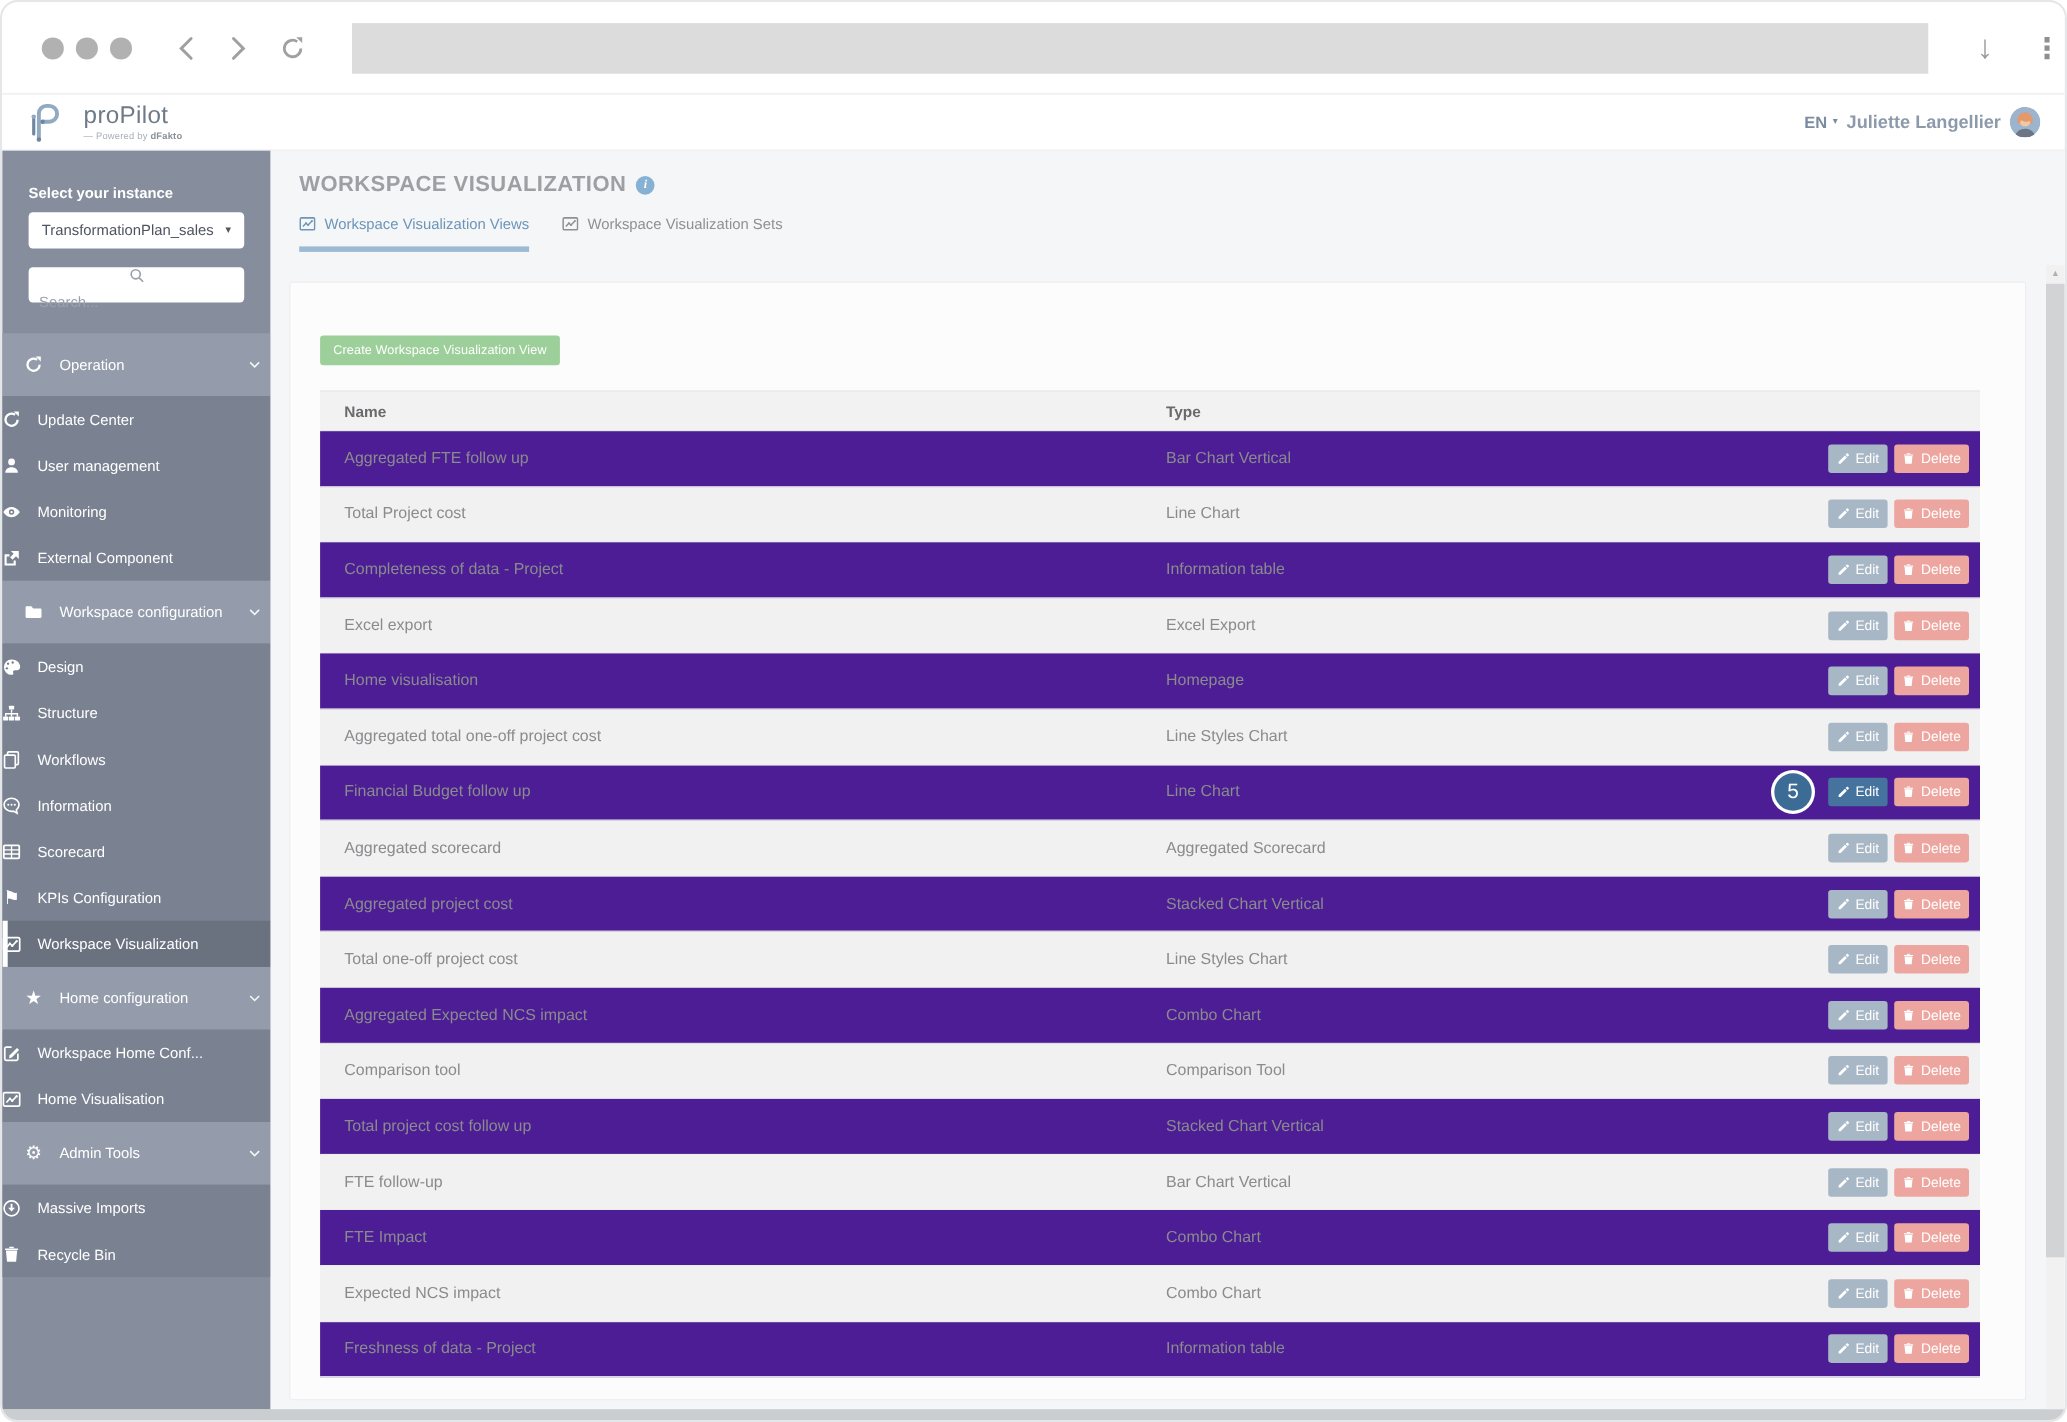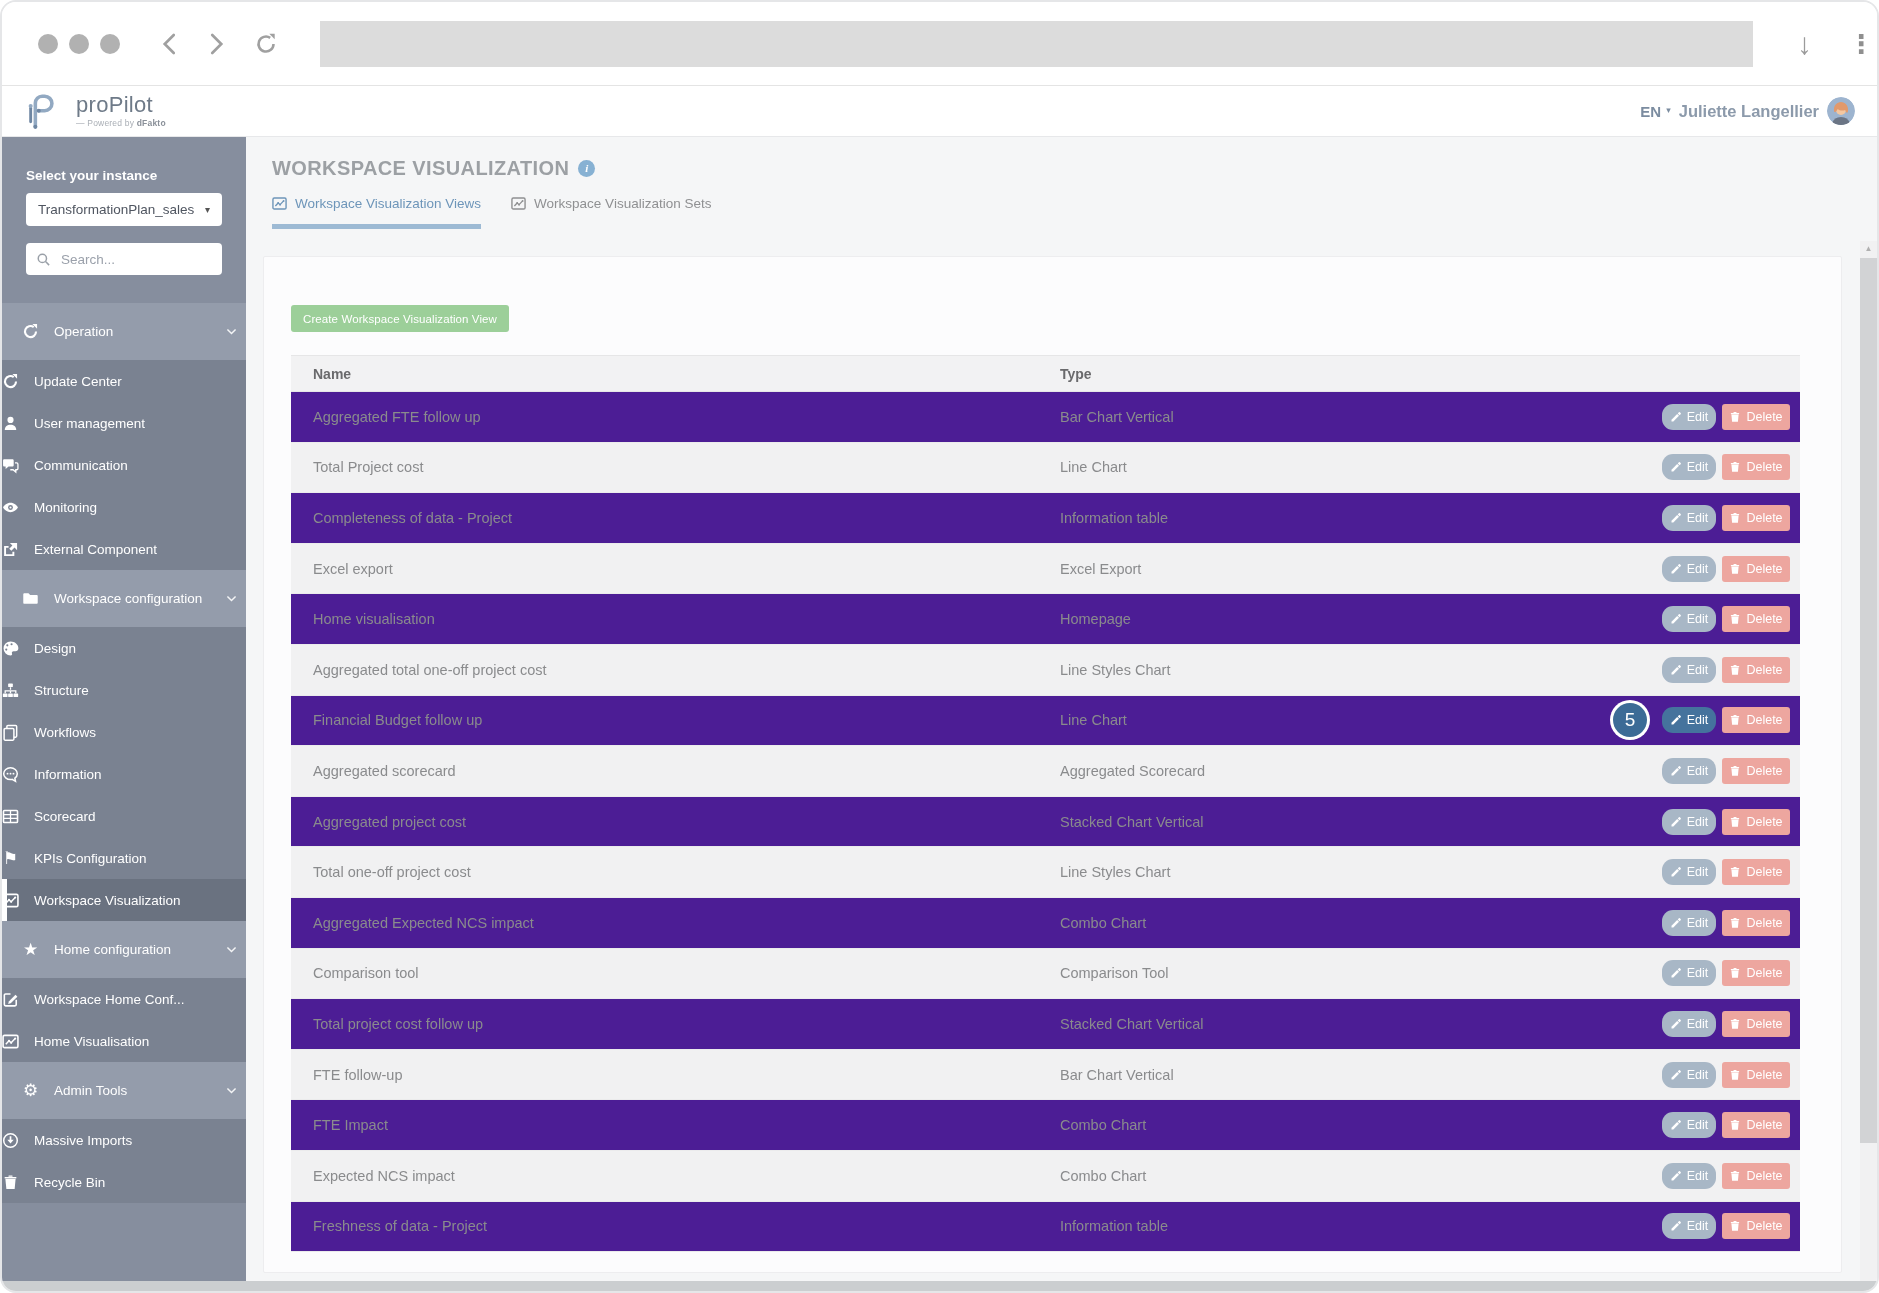--- a/index.html
+++ b/index.html
@@ -33,21 +33,21 @@
   .username{color:#8c9aab;font-size:16.5px;}
   .avatar{width:28px;height:28px;border-radius:50%;overflow:hidden;flex:none;}
   
   .bodyrow{flex:1;display:flex;position:relative;min-height:0;}
   
   .sidebar{width:244px;flex:none;background:#868e9e;color:#fff;overflow:hidden;}
   .inst-label{margin:31px 24px 10px;font-size:13.5px;font-weight:bold;}
   .selectbox{margin:0 24px 17px;height:33px;background:#fff;border-radius:4px;display:flex;align-items:center;
     padding:0 12px;color:#4f5560;font-size:13.5px;}
   .selectbox .caret{margin-left:auto;color:#555;font-size:10px;}
-  .searchbox{margin:0 24px;height:32px;background:#fff;border-radius:4px;display:flex;align-items:center;padding:0 10px;gap:8px;}
+  .searchbox{margin:0 24px;height:32px;background:#fff;border-radius:4px;display:flex;align-items:center;padding:0 10px;gap:8px;flex-direction:column;}
   .searchbox .sic{width:15px;height:15px;color:#9aa0a8;flex:none;}
   .searchbox input{border:none;outline:none;flex:1;font-size:13.5px;color:#555;background:transparent;
     font-family:"Liberation Sans","DejaVu Sans",sans-serif;}
   .searchbox input::placeholder{color:#9ba1ab;}
   .menu{margin-top:28px;}
   .menu-header{height:57px;display:flex;align-items:center;gap:15px;padding:0 8px 0 20px;background:#949cab;font-size:13.5px;}
   .menu-chevron{margin-left:auto;width:13px;height:13px;color:#fff;opacity:.9;}
   .submenu{background:#7a8291;}
   .menu-item{height:42px;display:flex;align-items:center;gap:15px;font-size:13.5px;position:relative;}
   .menu-item.active{background:#6a7280;}
@@ -77,21 +77,21 @@
   .cell-type{flex:1;white-space:nowrap;}
   .trow{display:flex;align-items:center;height:50.6px;border-bottom:1px solid #ebebec;background:#4c1d95;}
   .trow:nth-child(even){background:#f1f1f2;}
   .actions{display:flex;align-items:center;margin-left:auto;gap:6px;padding-right:10px;}
   .badge{width:34px;height:34px;border-radius:50%;background:#3c6b96;color:#fff;font-size:19px;display:flex;
     align-items:center;justify-content:center;box-shadow:0 0 0 3px #fff;margin-right:9px;flex:none;}
   .btn{height:26px;border:none;border-radius:3px;color:#fff;font-size:12.5px;display:inline-flex;align-items:center;
     justify-content:center;gap:5px;font-family:"Liberation Sans","DejaVu Sans",sans-serif;}
   .btn-icon{width:12px;height:12px;display:flex;}
   .btn-icon svg{width:100%;height:100%;}
-  .btn-edit{width:54px;background:#a8b7c6;border-radius:11px;}
+  .btn-edit{width:54px;background:#a8b7c6;}
   .trow.highlighted .btn-edit{background:#45739d;}
   .btn-delete{width:68px;background:#eda69f;}
   
   .vscroll{position:absolute;top:104px;right:0;bottom:0;width:17px;background:#f1f1f2;}
   .vs-arrow{height:16px;display:flex;align-items:center;justify-content:center;font-size:8px;color:#b0b0b0;}
   .vs-thumb{position:absolute;top:17px;left:0;right:0;height:885px;background:#d2d3d5;}
   .hstrip{height:10px;flex:none;background:#cbced0;}
 </style>
 </head>
 <body>
@@ -210,29 +210,20 @@
                 <svg viewBox="0 0 16 16">
                   <circle cx="8" cy="4.6" r="2.9" fill="currentColor"></circle>
                   <path d="M2.6 14c0-3 2.4-4.8 5.4-4.8s5.4 1.8 5.4 4.8z" fill="currentColor"></path>
                 </svg>
               </span>
               <span class="menu-label">User management</span>
             </div>
             <div class="menu-item">
               <span class="menu-icon">
                 <svg viewBox="0 0 16 16">
-                  <path d="M1 3.2C1 2.5 1.5 2 2.2 2h7.6c.7 0 1.2.5 1.2 1.2v4.6c0 .7-.5 1.2-1.2 1.2H6.2L3.4 11.4V9H2.2C1.5 9 1 8.5 1 7.8z" fill="currentColor"></path>
-                  <path d="M12.2 5.6h1.6c.7 0 1.2.5 1.2 1.2v4c0 .7-.5 1.2-1.2 1.2h-.8v2.2L10.4 12H7.8" fill="none" stroke="currentColor" stroke-width="1.2"></path>
-                </svg>
-              </span>
-              <span class="menu-label">Communication</span>
-            </div>
-            <div class="menu-item">
-              <span class="menu-icon">
-                <svg viewBox="0 0 16 16">
                   <path d="M8 3.6c-3.4 0-5.9 2.4-7 4.4 1.1 2 3.6 4.4 7 4.4s5.9-2.4 7-4.4c-1.1-2-3.6-4.4-7-4.4z" fill="currentColor"></path>
                   <circle cx="8" cy="8" r="2.3" fill="#7a8291"></circle>
                   <circle cx="8" cy="8" r="1" fill="currentColor"></circle>
                 </svg>
               </span>
               <span class="menu-label">Monitoring</span>
             </div>
             <div class="menu-item">
               <span class="menu-icon">
                 <svg viewBox="0 0 16 16">

